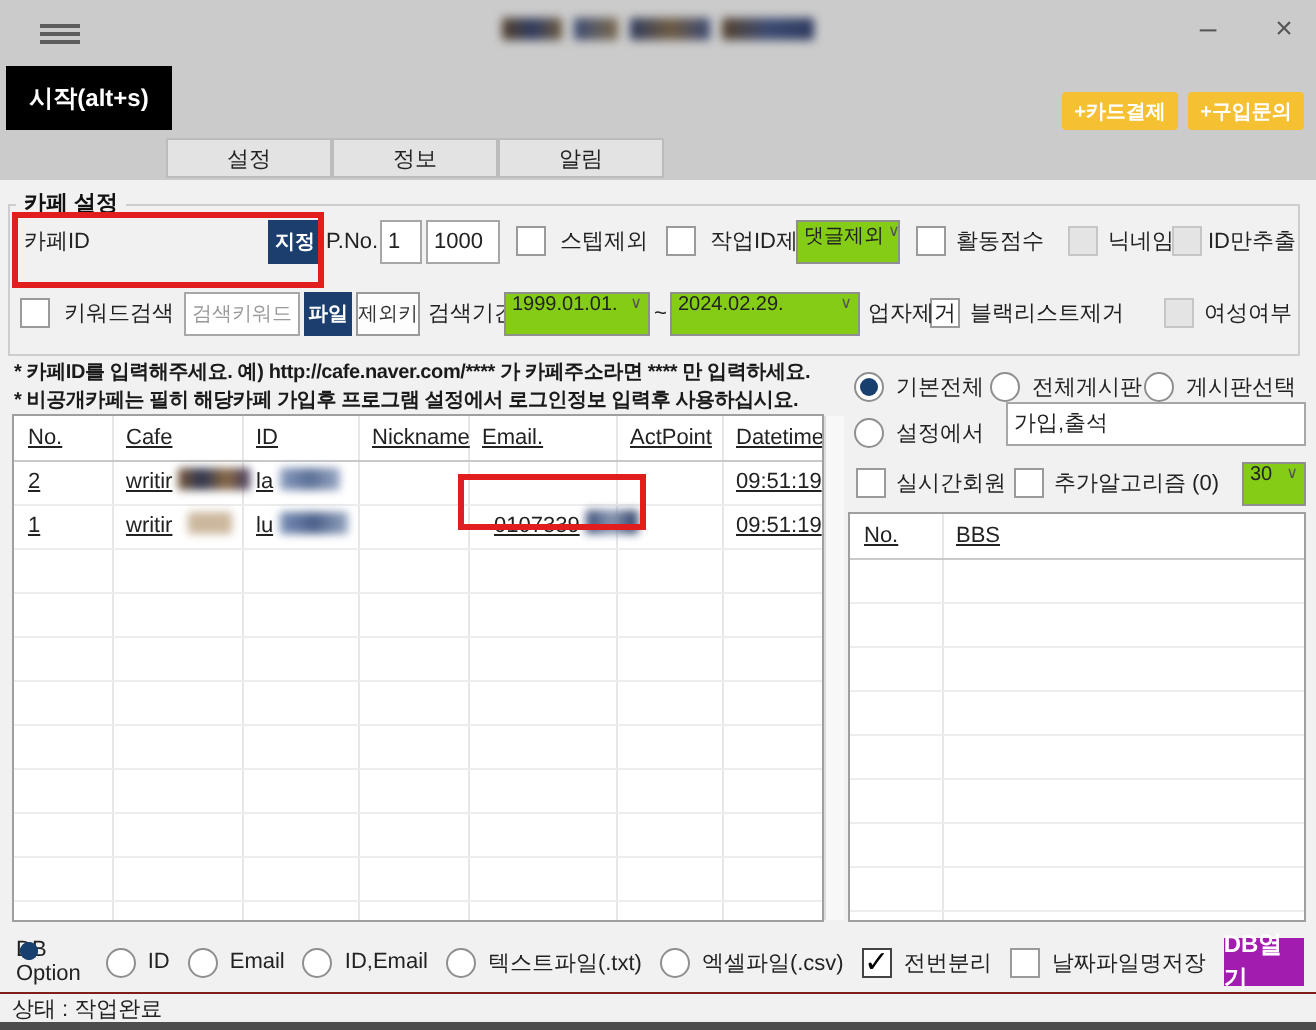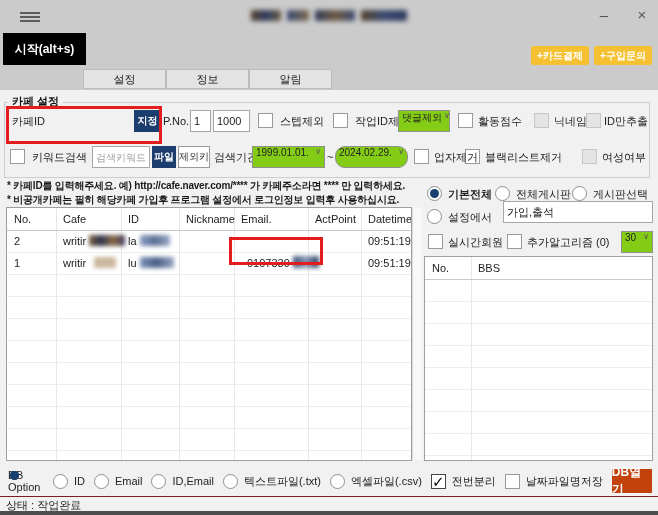--- a/index.html
+++ b/index.html
@@ -52,38 +52,38 @@
   
   .note{position:absolute;left:7px;font-size:10px;font-weight:bold;color:#1a1a1a;white-space:nowrap;letter-spacing:-0.2px;}
   
   .table{position:absolute;background:#fff;border:1px solid #9f9f9f;box-sizing:border-box;overflow:hidden;}
   .t-left{left:6px;top:207px;width:406px;height:254px;}
   .t-right{left:424px;top:256px;width:229px;height:205px;}
   .trow{display:grid;height:21px;line-height:21px;border-bottom:1px solid #ededed;position:relative;}
   .t-left .trow{grid-template-columns:49px 65px 58px 55px 74px 53px auto;}
   .t-right .trow{grid-template-columns:46px auto;}
   .thead{height:22px;line-height:22px;border-bottom:1px solid #c9c9c9;color:#222;}
-  .tc{padding-left:7px;white-space:nowrap;overflow:visible;}
+  .tc{padding-left:7px;white-space:nowrap;overflow:visible;text-decoration:underline;}
   .vline{position:absolute;top:0;bottom:0;width:1px;background:#e7e7e7;}
   .vscroll{position:absolute;left:412px;top:208px;width:9px;height:252px;background:#f8f8f8;border-left:1px solid #dcdcdc;cursor:pointer;}
   
   .chip{display:inline-block;height:11px;margin-left:3px;border-radius:1px;filter:blur(2.2px);vertical-align:-1px;}
   .chip.cafeid{width:40px;background:linear-gradient(90deg,#c08a4a,#5a6a9a,#b5742f);}
   .chip.cafeA{width:36px;background:linear-gradient(90deg,#7a5a3a,#2e3550,#8a6a45,#433b60);}
   .chip.idA{width:30px;background:linear-gradient(90deg,#8a9cc0,#5a6f95,#9aa8c5);}
   .chip.cafeB{width:22px;margin-left:8px;background:#cbb79d;}
   .chip.idB{width:34px;background:linear-gradient(90deg,#7a90b8,#4a5f88,#96a6c2);}
   .chip.phone{width:26px;height:12px;background:linear-gradient(90deg,#3c4f78,#8a97b2,#2e3f66);}
   
   .redbox{position:absolute;border:3px solid #e11d1d;box-sizing:border-box;z-index:9;pointer-events:none;}
   
   .dbrow{position:absolute;left:8px;top:469px;width:644px;height:24px;display:flex;align-items:center;}
   .dbrow .ritem{display:flex;align-items:center;margin-right:9px;white-space:nowrap;}
   .dbrow .radio,.dbrow .cb{position:static;margin-right:6px;flex:0 0 auto;}
-  .db-open{margin-left:auto;width:62px;height:24px;background:#c2410c;color:#fff;font-weight:bold;font-size:12px;
+  .db-open{margin-left:auto;width:62px;height:24px;background:#a21caf;color:#fff;font-weight:bold;font-size:12px;
            display:flex;align-items:center;justify-content:center;cursor:pointer;}
   .statusbar{position:absolute;left:0;top:496px;width:658px;height:16px;background:#f1f1f1;border-top:1px solid #7f1d1d;
              line-height:16px;padding-left:6px;box-sizing:border-box;color:#222;}
   .bottomedge{position:absolute;left:0;top:511px;width:658px;height:4px;background:#4d4d4d;}
 </style>
 </head>
 <body>
 
 <div id="app">
 
@@ -145,21 +145,21 @@
     <span class="ph">검색키워드</span>
   </div>
   <div class="navy-btn" style="left:152px;top:146px;width:24px;">파일</div>
   <div class="white-btn" style="left:178px;top:146px;width:32px;">제외키</div>
   <div class="lbl" style="left:214px;top:146px;">검색기간</div>
   <div class="dd" style="left:252px;top:146px;width:73px;">
     <span>1999.01.01.</span>
       <span class="chev">∨</span>
   </div>
   <div class="lbl" style="left:327px;top:146px;">~</div>
-  <div class="dd" style="left:335px;top:146px;width:73px;border-radius:10px;">
+  <div class="dd" style="left:335px;top:146px;width:95px;">
     <span>2024.02.29.</span>
       <span class="chev">∨</span>
   </div>
   <div class="lbl" style="left:434px;top:146px;">업자제거</div>
   <div class="lbl" style="left:485px;top:146px;">블랙리스트제거</div>
   <div class="lbl" style="left:602px;top:146px;">여성여부</div>
 
   <div class="redbox" style="left:6px;top:106px;width:156px;height:38px;"></div>
 
   <div class="note" style="top:179px;">* 카페ID를 입력해주세요. 예) http://cafe.naver.com/**** 가 카페주소라면 **** 만 입력하세요.</div>
@@ -211,21 +211,21 @@
   </div>
   <div class="vscroll"></div>
 
   <div class="redbox" style="left:229px;top:237px;width:94px;height:28px;"></div>
 
   <div class="rowwrap" style="top:183px;">
     <span class="radio sel" style="left:427px;"></span>
     <span class="radio" style="left:495px;"></span>
     <span class="radio" style="left:572px;"></span>
   </div>
-  <div class="lbl" style="left:448px;top:183px;font-weight:bold;">기본전체</div>
+  <div class="lbl" style="left:448px;top:183px;">기본전체</div>
   <div class="lbl" style="left:516px;top:183px;">전체게시판</div>
   <div class="lbl" style="left:593px;top:183px;">게시판선택</div>
 
   <div class="rowwrap" style="top:206px;">
     <span class="radio" style="left:427px;"></span>
   </div>
   <div class="lbl" style="left:448px;top:206px;">설정에서</div>
   <div class="input" style="left:503px;top:201px;width:150px;">가입,출석</div>
 
   <div class="rowwrap" style="top:231px;">

